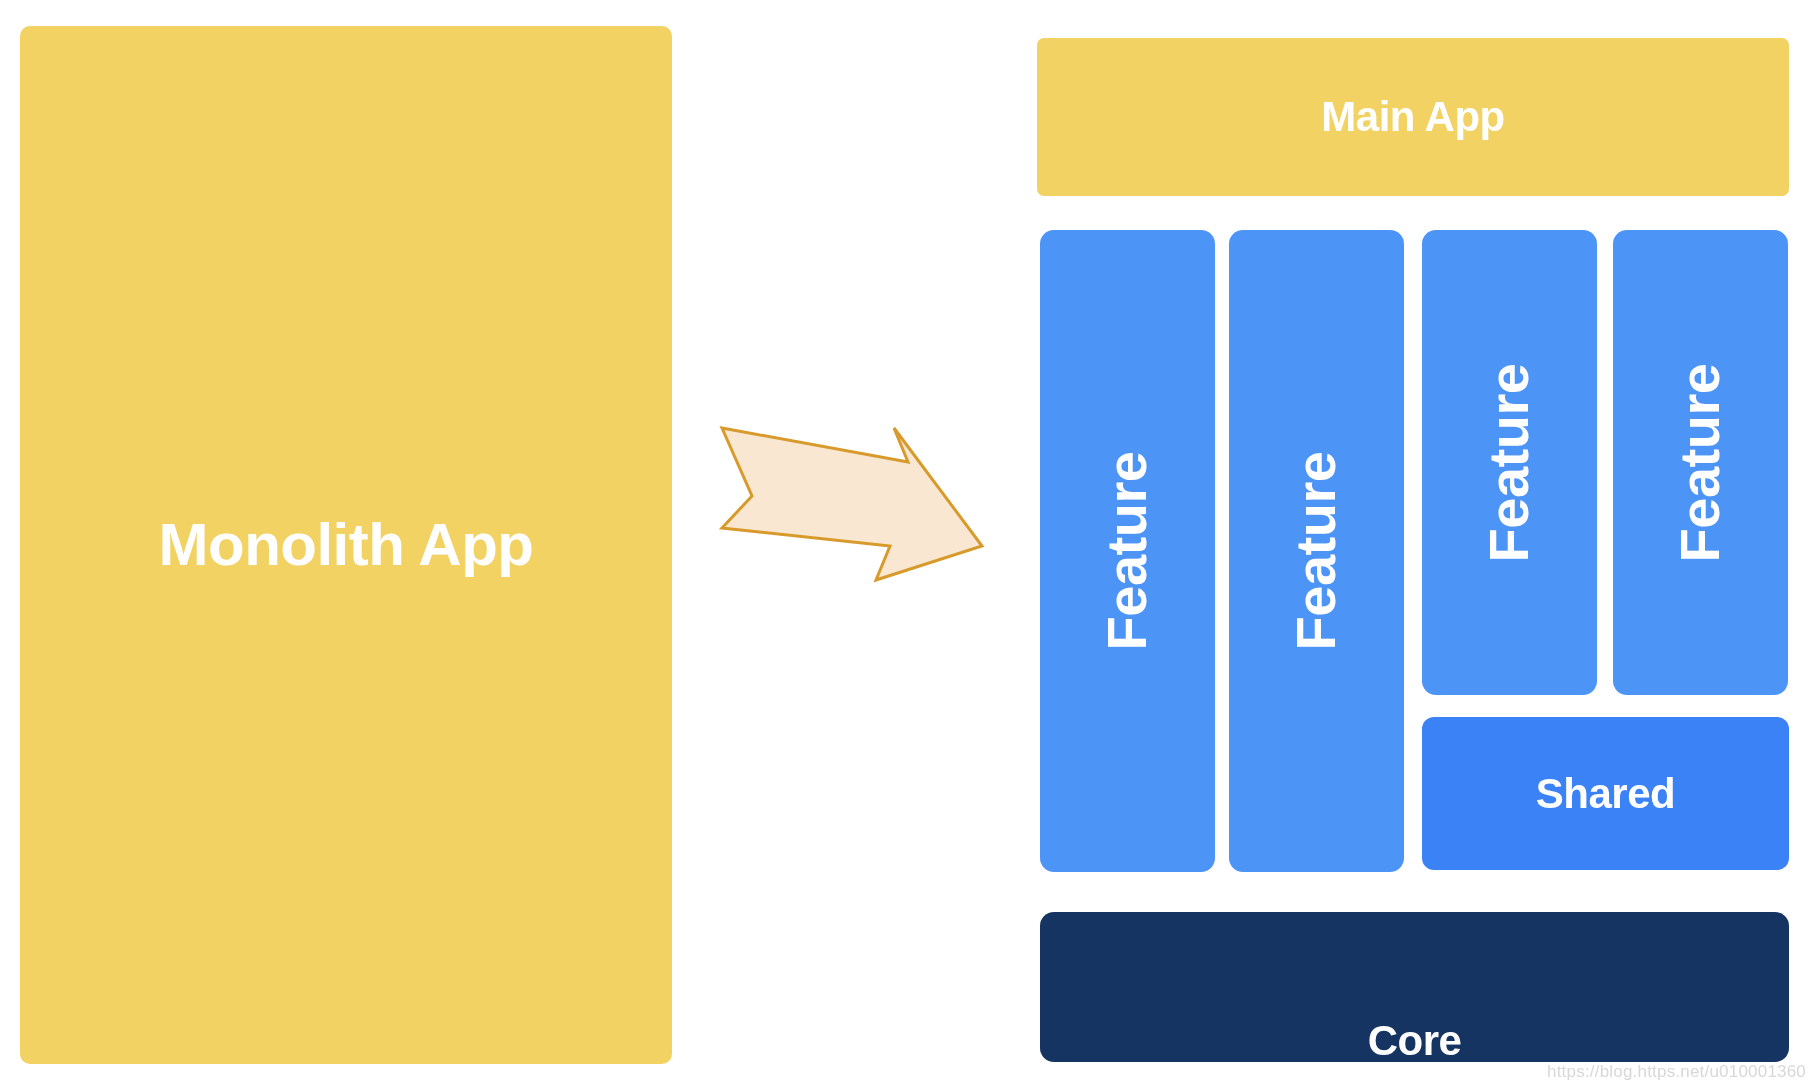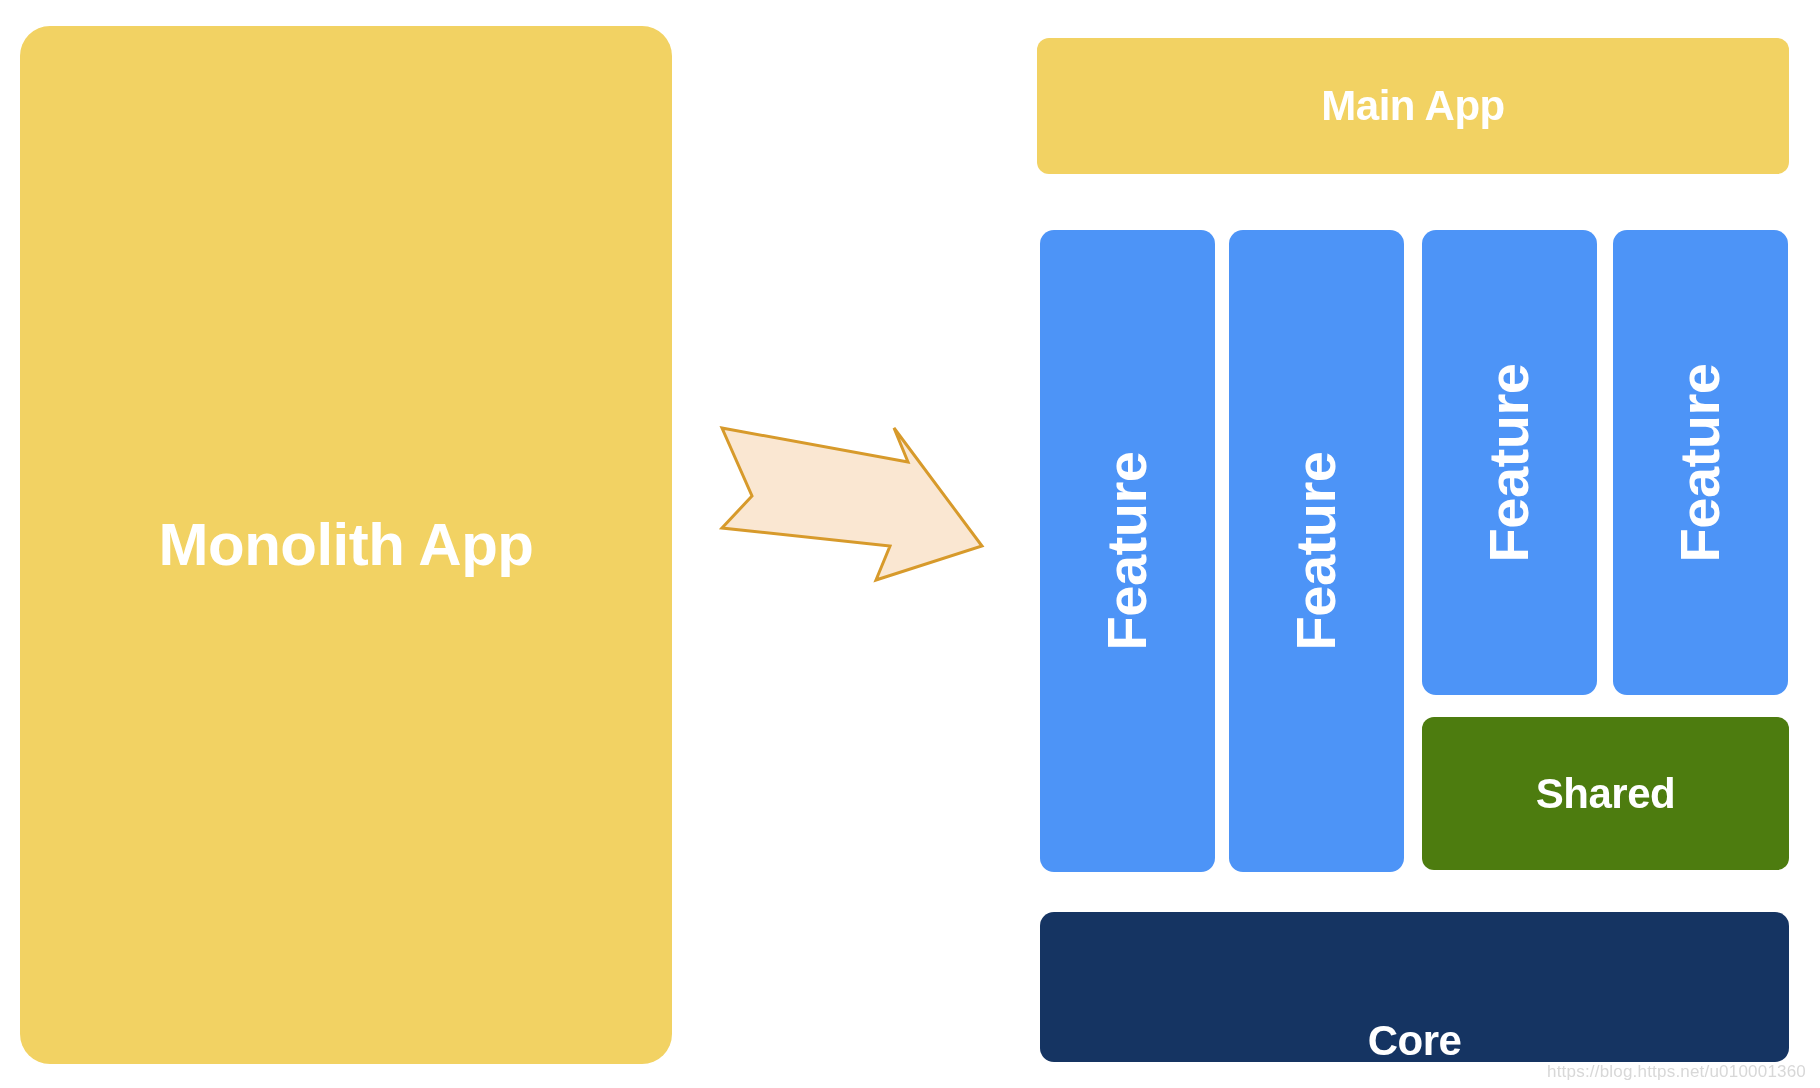--- a/index.html
+++ b/index.html
@@ -33,21 +33,21 @@
     line-height: 1;
     user-select: none;
   }
 
   
   #monolith {
     left: 20px;
     top: 26px;
     width: 652px;
     height: 1038px;
-    border-radius: 30px;
+    border-radius: 10px;
     font-size: 60px;
   }
 
   
   #arrow-wrap {
     position: absolute;
     left: 712px;
     top: 418px;
     width: 280px;
     height: 172px;
@@ -56,22 +56,22 @@
     display: block;
     width: 280px;
     height: 172px;
   }
 
   
   #main-app {
     left: 1037px;
     top: 38px;
     width: 752px;
-    height: 136px;
-    border-radius: 12px;
+    height: 158px;
+    border-radius: 7px;
     font-size: 42px;
   }
 
   .feature {
     border-radius: 14px;
     width: 175px;
     font-size: 56px;
   }
   .feature .vtext {
     transform: rotate(-90deg);
@@ -149,21 +149,21 @@
   </div>
 
   <div class="box feature short" id="feature-3" style="background:#4d94f7;">
     <span class="vtext">Feature</span>
   </div>
 
   <div class="box feature short" id="feature-4" style="background:#4d94f7;">
     <span class="vtext">Feature</span>
   </div>
 
-  <div class="box" id="shared" style="background:#4d7c0f;">
+  <div class="box" id="shared" style="background:#3b82f6;">
     <span>Shared</span>
   </div>
 
   <div class="box" id="core" style="background:#153462;align-items:flex-end;">
     <span>Core</span>
   </div>
 
   <div id="watermark">https://blog.https.net/u010001360</div>
 
 </div>

